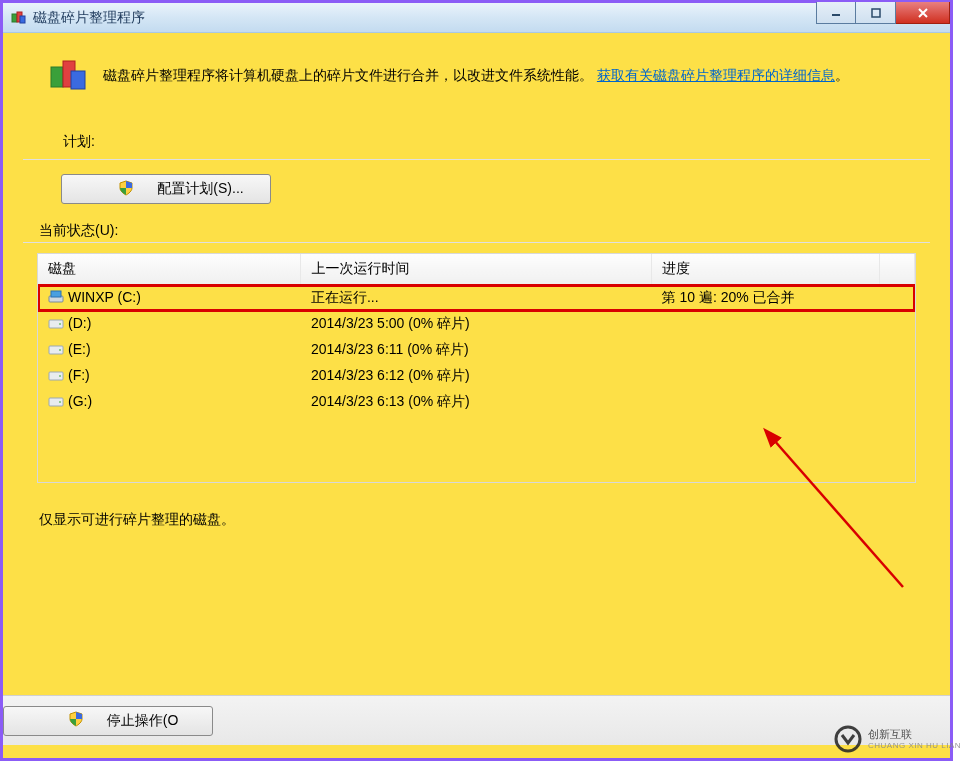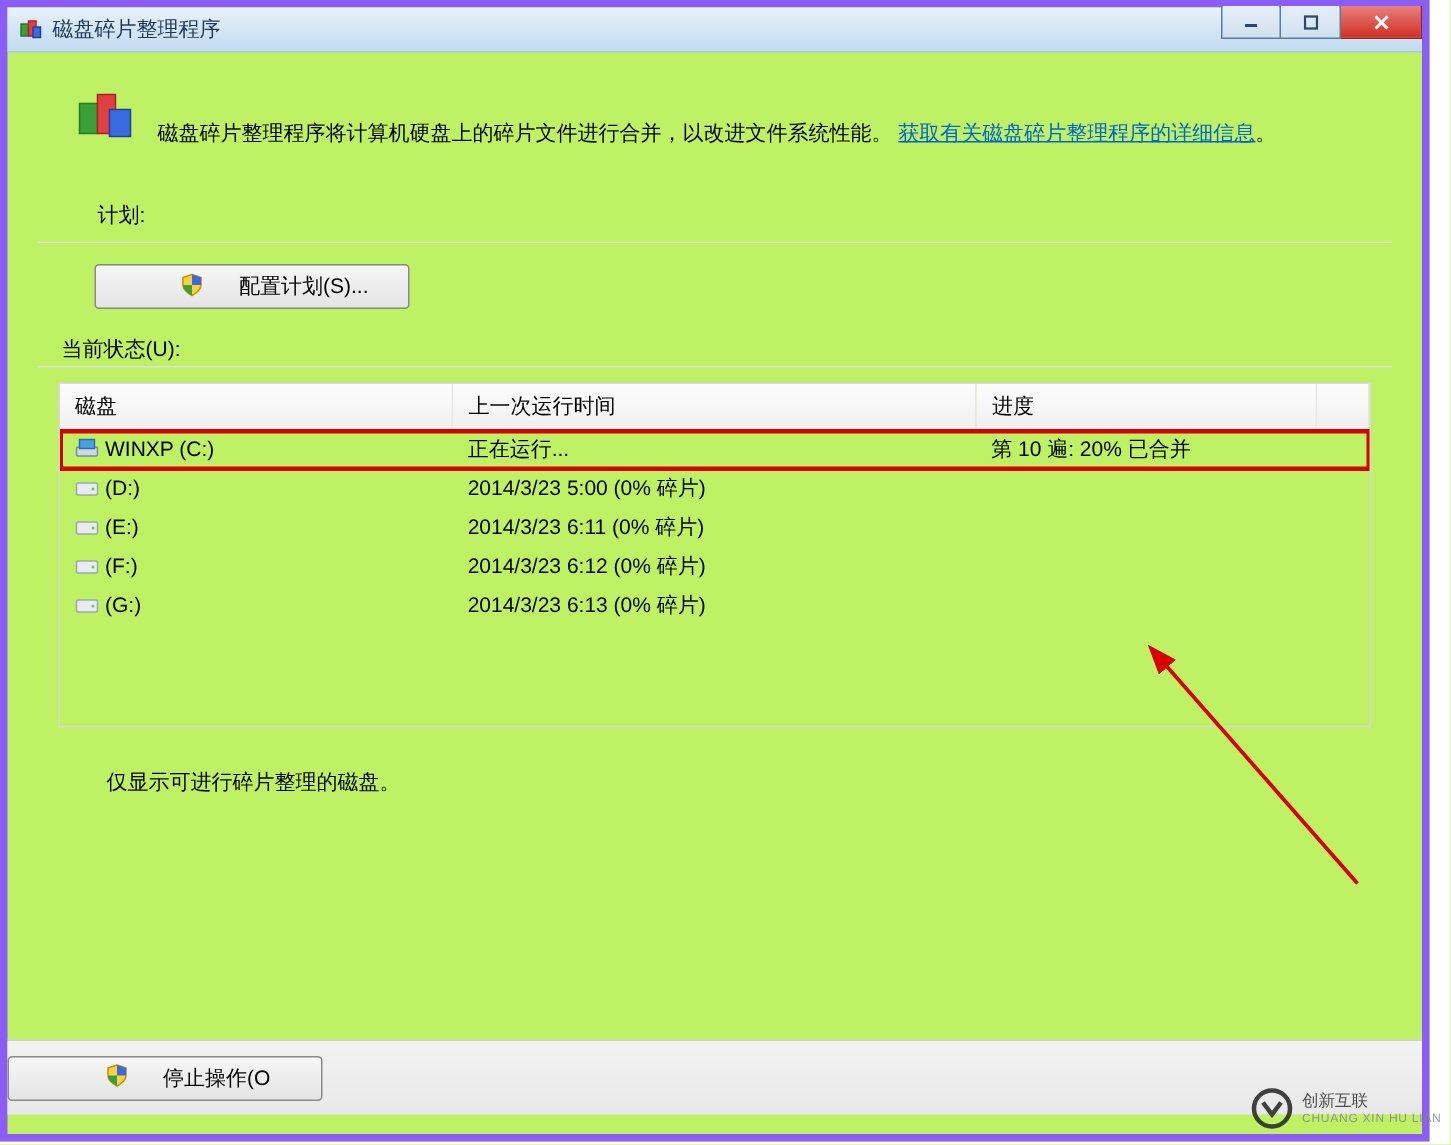--- a/index.html
+++ b/index.html
@@ -7,25 +7,25 @@
     margin: 0;
     font-family: "Microsoft YaHei", "SimSun", Tahoma, sans-serif;
     font-size: 13px;
     background: #fff;
     width: 967px;
     height: 763px;
     overflow: hidden;
     position: relative;
   }
   .window {
-    border: 5px solid #8b5cf6;
+    border: 3px solid #8b5cf6;
     width: 953px;
     height: 761px;
     position: relative;
-    background: #bef264;
+    background: #fde047;
   }
   .titlebar {
     height: 30px;
     background: linear-gradient(to bottom, #eaf3fb 0%, #d4e6f5 50%, #c3dbf0 100%);
     border-bottom: 1px solid #a9c8e4;
     display: flex;
     align-items: center;
     padding-left: 8px;
     position: relative;
   }
@@ -61,21 +61,21 @@
     width: 54px;
     border-top-right-radius: 0;
   }
   .win-btn + .win-btn { border-left: none; }
   .content {
     padding: 14px 0 0 0;
   }
   .header-row {
     display: flex;
     padding: 6px 30px 10px 44px;
-    align-items: flex-end;
+    align-items: center;
   }
   .header-icon {
     width: 44px; height: 44px; flex-shrink: 0;
     margin-right: 12px;
   }
   .header-text {
     font-size: 14px;
     line-height: 1.6;
   }
   .header-text a {
@@ -158,21 +158,20 @@
     margin-right: 4px;
   }
   .highlight-row {
     outline: 3px solid #d80000;
     outline-offset: -2px;
   }
   .foot-notes {
     padding: 24px 0 0 36px;
     font-size: 14px;
     line-height: 1.8;
-    margin-left: 30px;
   }
   .bottom-bar {
     position: absolute;
     bottom: 13px; left: 0; right: 0;
     height: 50px;
     background: linear-gradient(to bottom, #f3f3f3, #e8e8e8);
     border-top: 1px solid #d0d0d0;
     display: flex;
     justify-content: flex-start;
     align-items: center;

